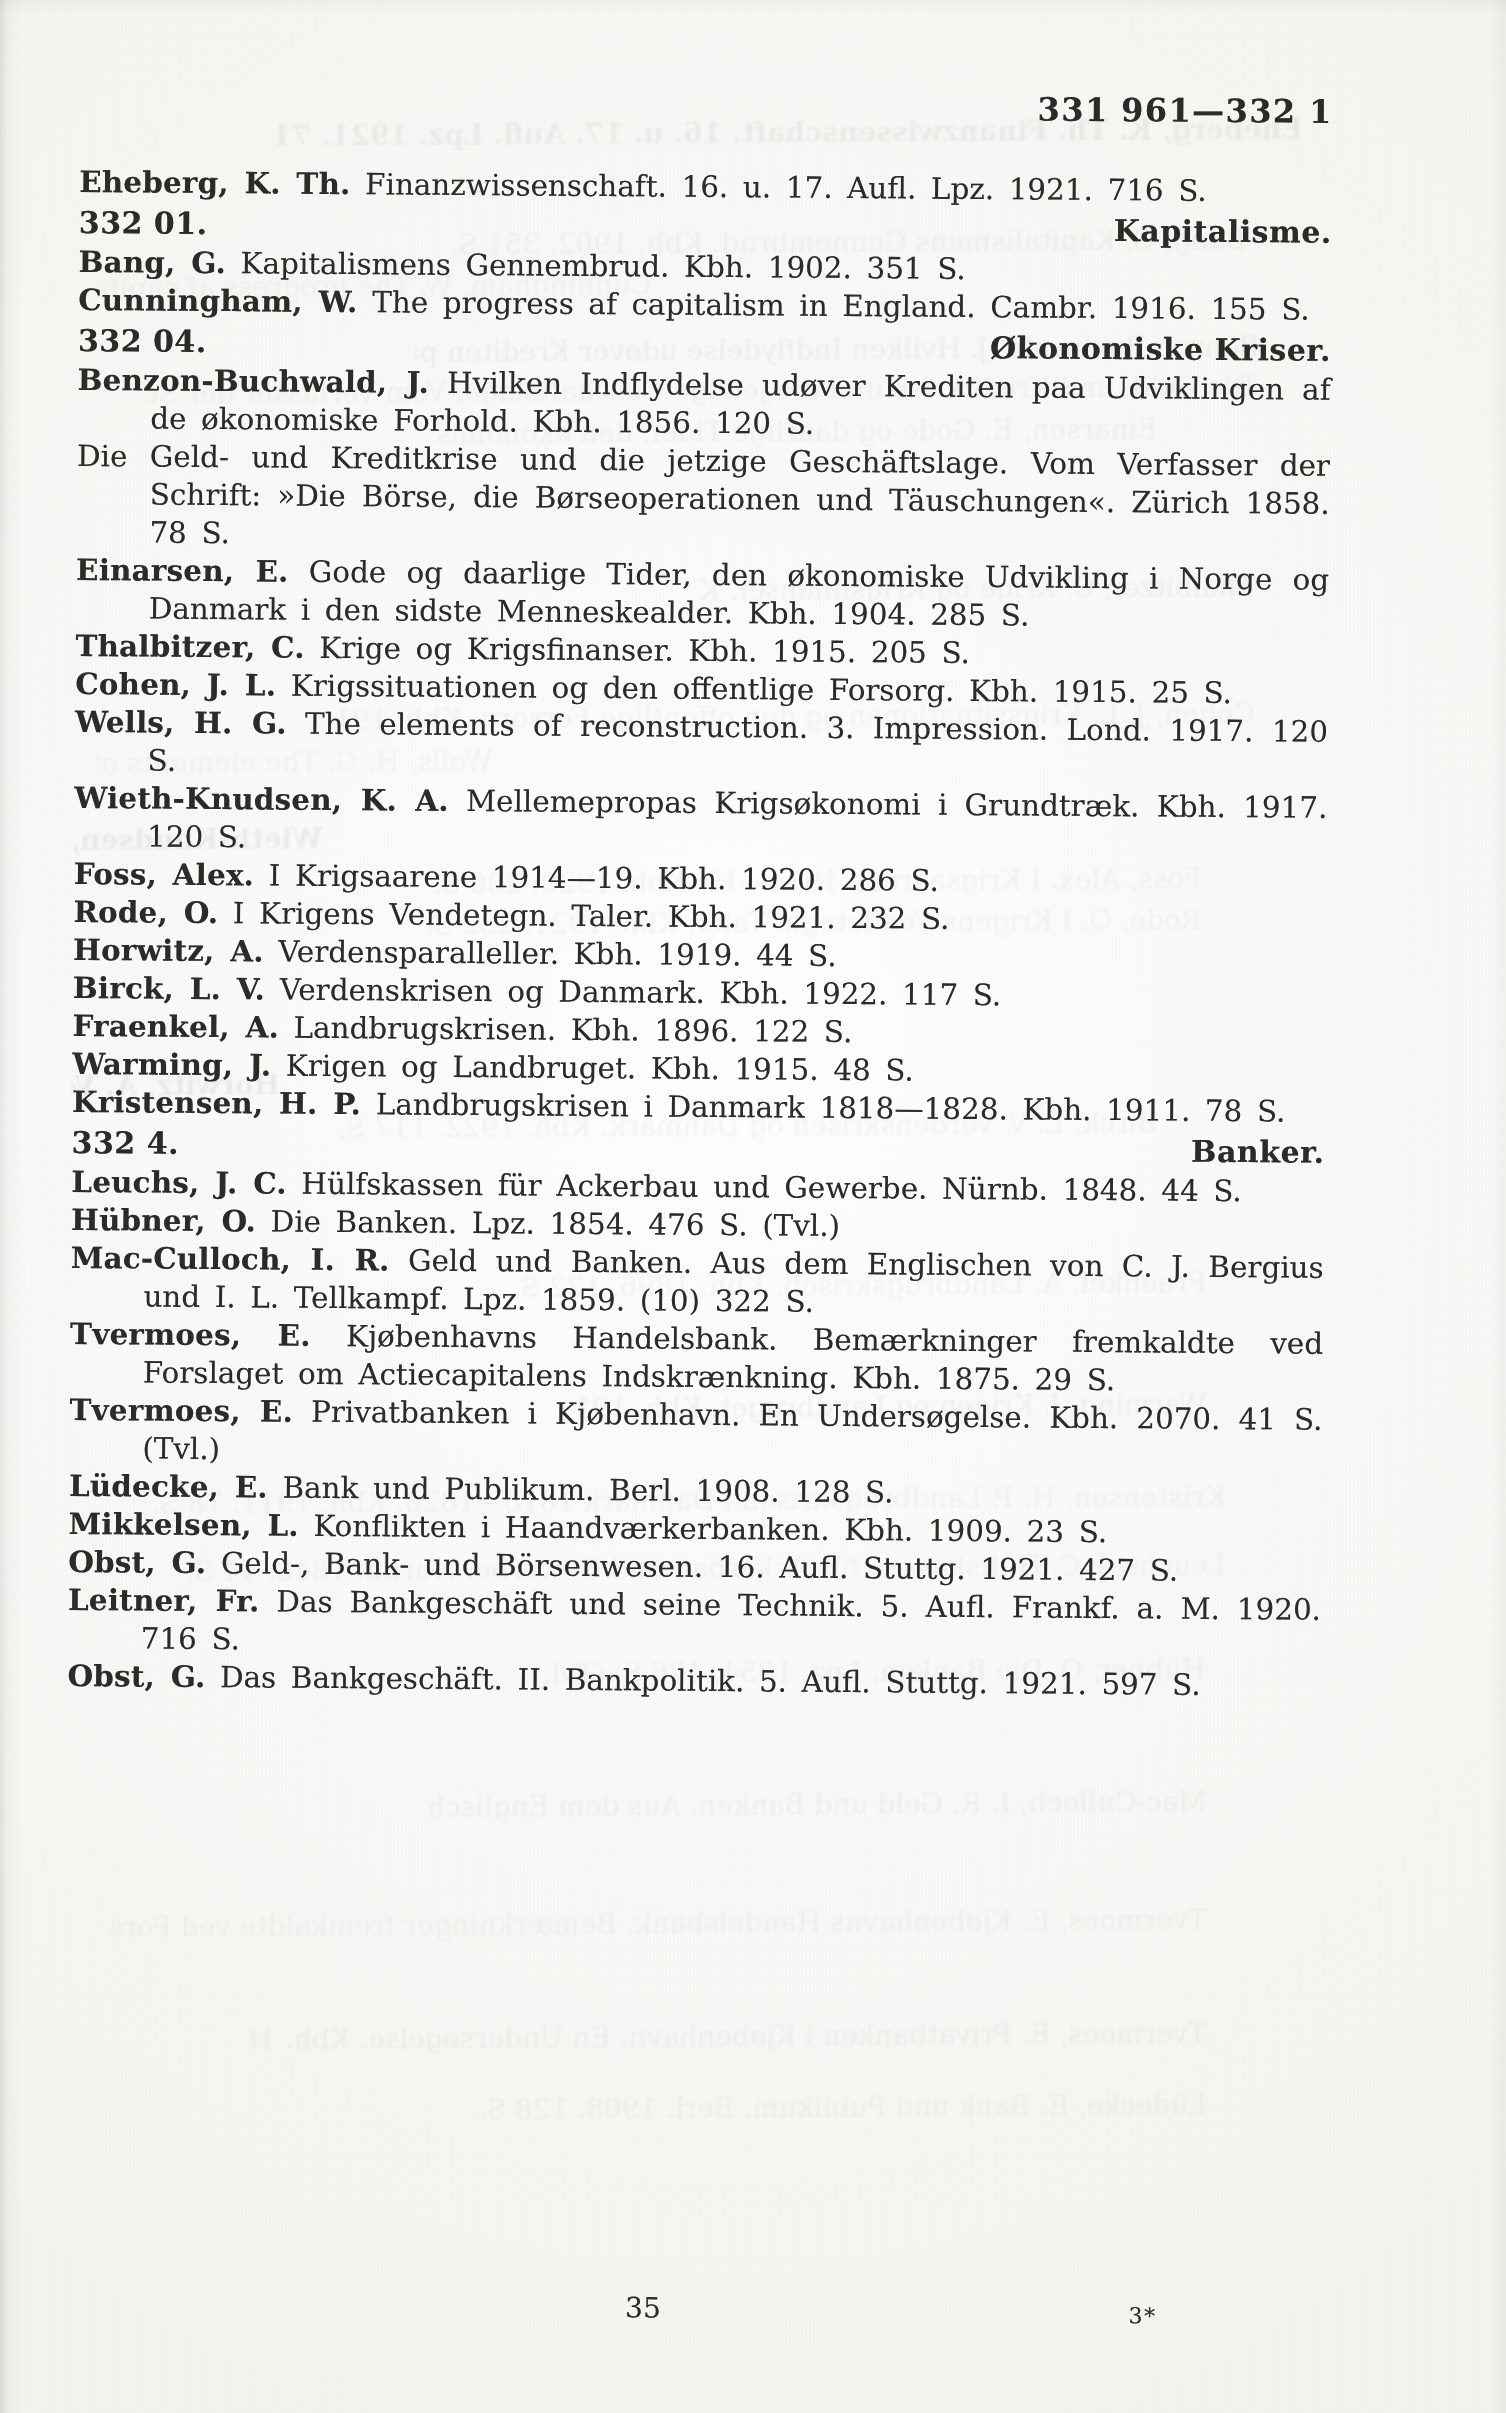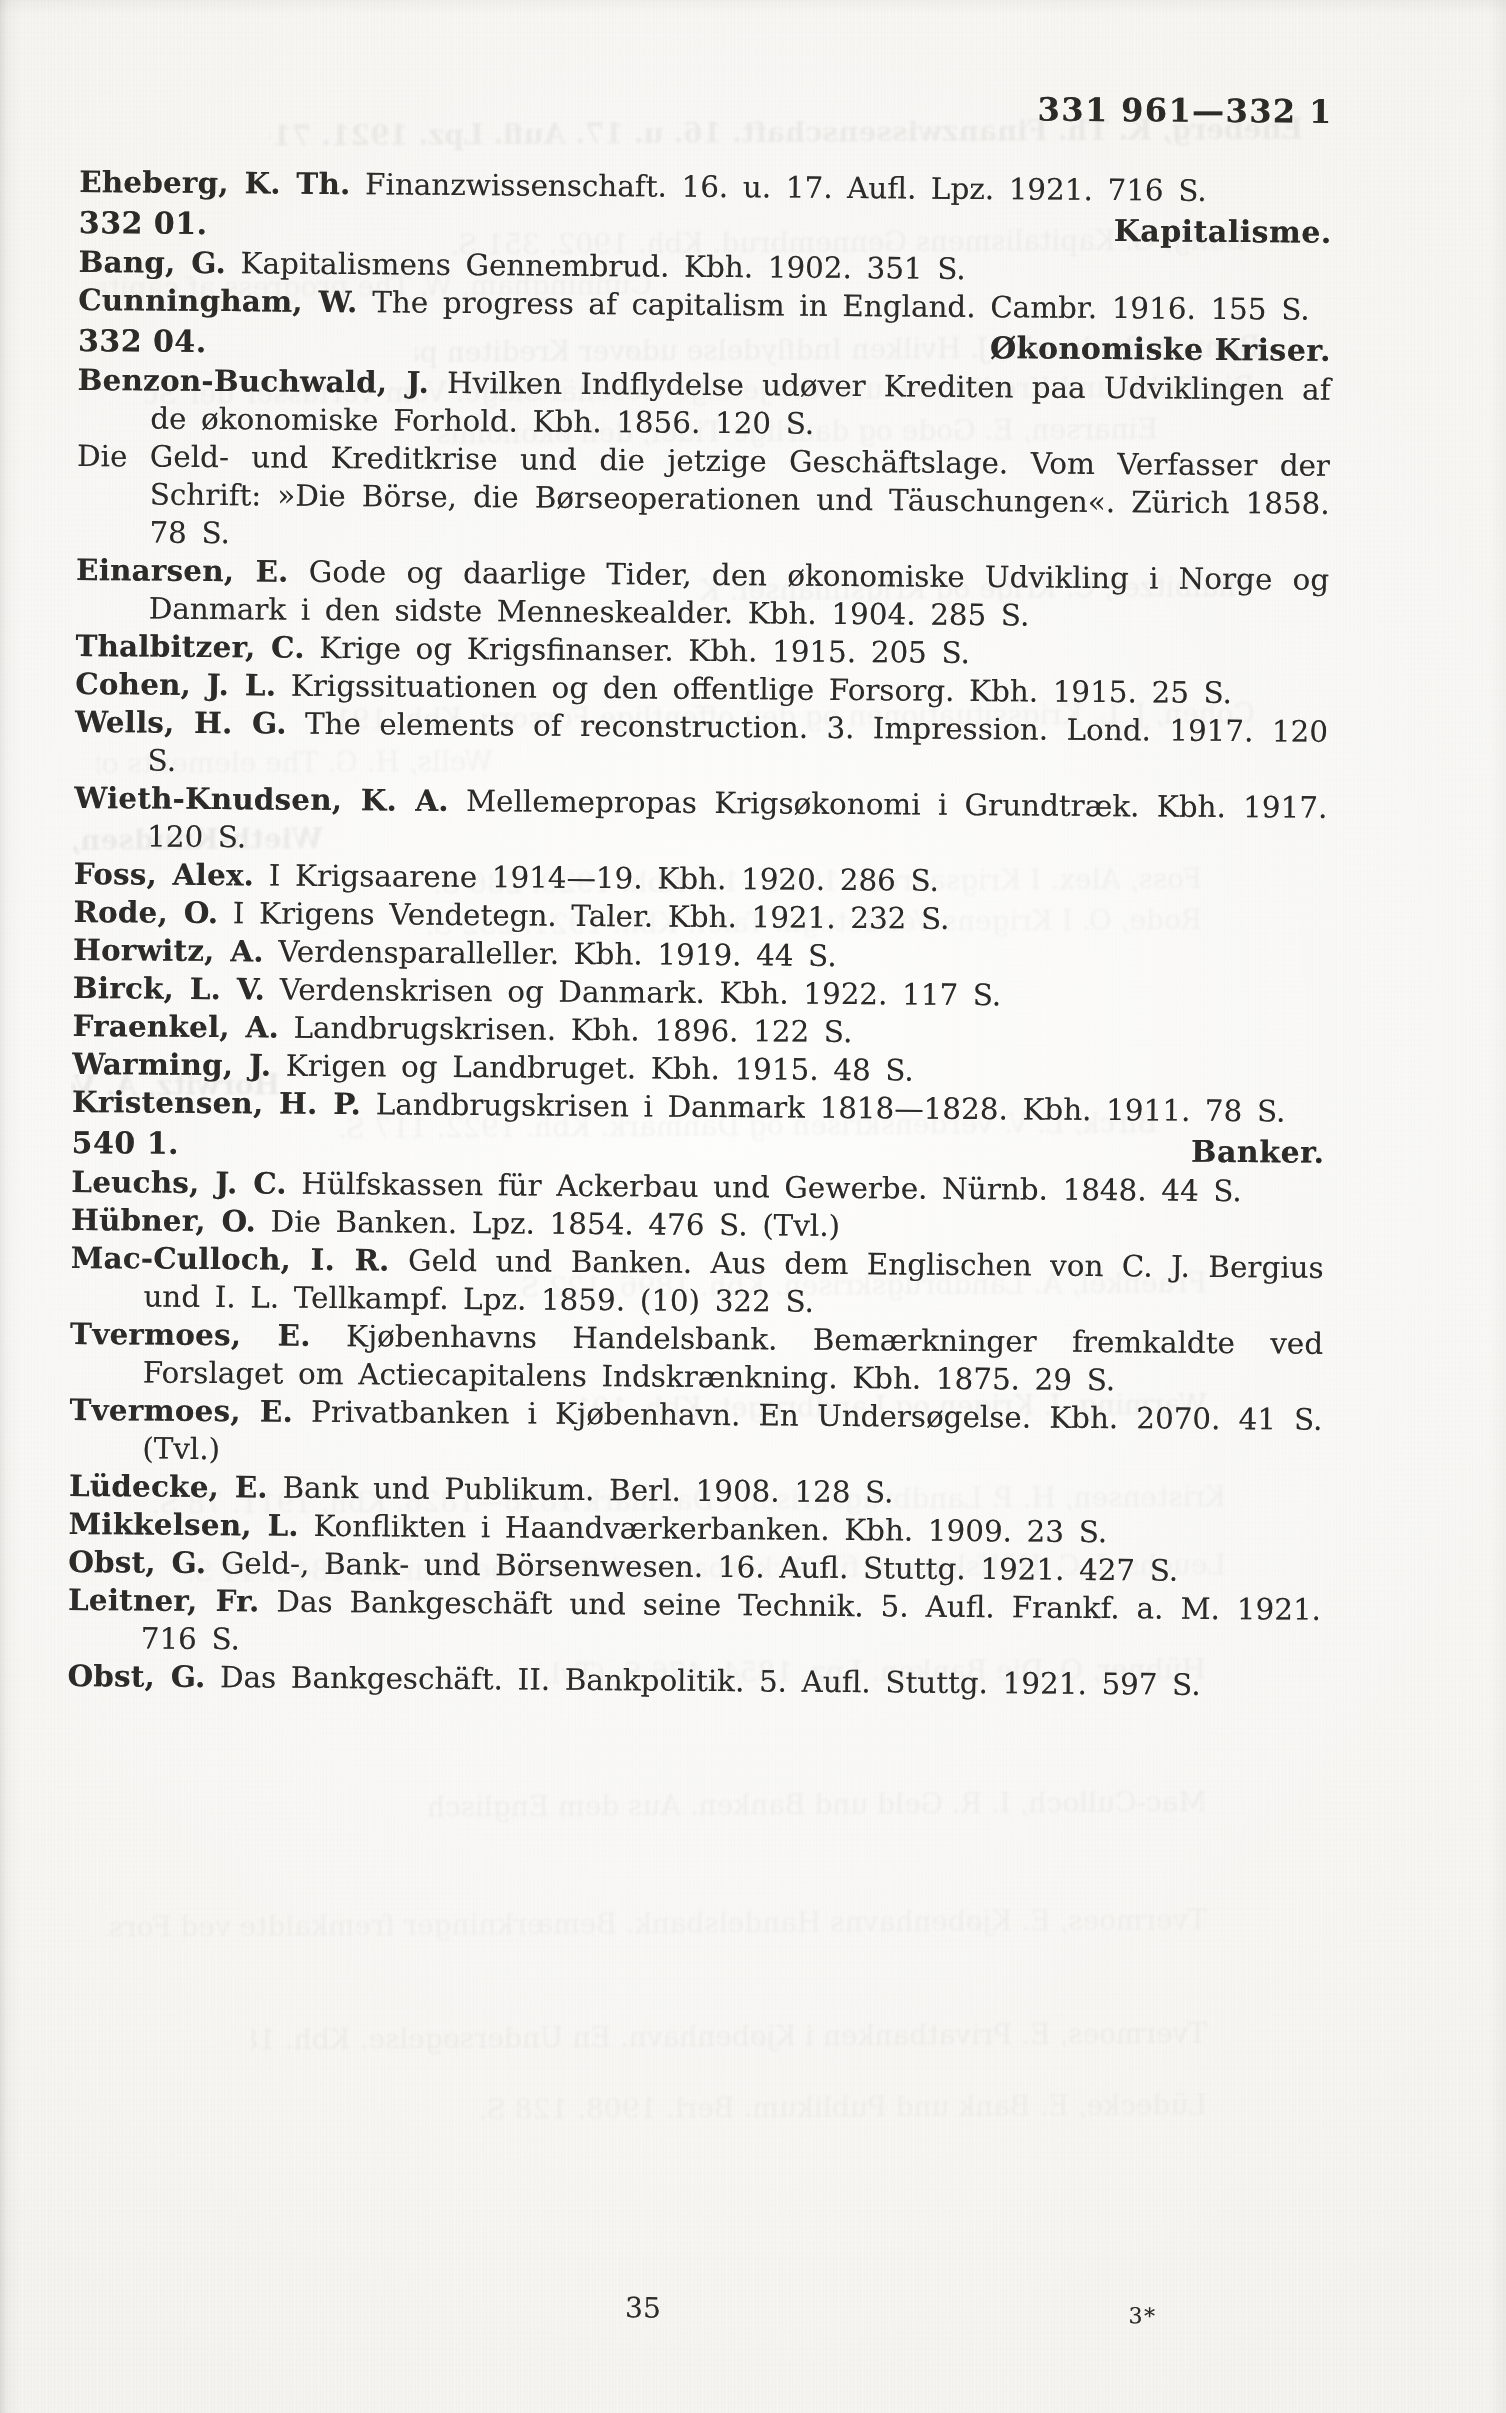--- a/index.html
+++ b/index.html
@@ -166,32 +166,32 @@
         <p class="entry"><b class="author">Wells, H. G.</b> <span class="etext">The elements of reconstruction. 3. Impression. Lond. 1917. 120 S.</span></p>
         <p class="entry"><b class="author">Wieth-Knudsen, K. A.</b> <span class="etext">Mellemepropas Krigsøkonomi i Grundtræk. Kbh. 1917. 120 S.</span></p>
         <p class="entry"><b class="author">Foss, Alex.</b> <span class="etext">I Krigsaarene 1914—19. Kbh. 1920. 286 S.</span></p>
         <p class="entry"><b class="author">Rode, O.</b> <span class="etext">I Krigens Vendetegn. Taler. Kbh. 1921. 232 S.</span></p>
         <p class="entry"><b class="author">Horwitz, A.</b> <span class="etext">Verdensparalleller. Kbh. 1919. 44 S.</span></p>
         <p class="entry"><b class="author">Birck, L. V.</b> <span class="etext">Verdenskrisen og Danmark. Kbh. 1922. 117 S.</span></p>
         <p class="entry"><b class="author">Fraenkel, A.</b> <span class="etext">Landbrugskrisen. Kbh. 1896. 122 S.</span></p>
         <p class="entry"><b class="author">Warming, J.</b> <span class="etext">Krigen og Landbruget. Kbh. 1915. 48 S.</span></p>
         <p class="entry"><b class="author">Kristensen, H. P.</b> <span class="etext">Landbrugskrisen i Danmark 1818—1828. Kbh. 1911. 78 S.</span></p>
         <div class="heading">
-          <span class="hnum">540 1.</span>
+          <span class="hnum">332 4.</span>
           <span class="htitle">Banker.</span>
         </div>
         <p class="entry"><b class="author">Leuchs, J. C.</b> <span class="etext">Hülfskassen für Ackerbau und Gewerbe. Nürnb. 1848. 44 S.</span></p>
         <p class="entry"><b class="author">Hübner, O.</b> <span class="etext">Die Banken. Lpz. 1854. 476 S. (Tvl.)</span></p>
         <p class="entry"><b class="author">Mac-Culloch, I. R.</b> <span class="etext">Geld und Banken. Aus dem Englischen von C. J. Bergius und I. L. Tellkampf. Lpz. 1859. (10) 322 S.</span></p>
         <p class="entry"><b class="author">Tvermoes, E.</b> <span class="etext">Kjøbenhavns Handelsbank. Bemærkninger fremkaldte ved Forslaget om Actiecapitalens Indskrænkning. Kbh. 1875. 29 S.</span></p>
         <p class="entry"><b class="author">Tvermoes, E.</b> <span class="etext">Privatbanken i Kjøbenhavn. En Undersøgelse. Kbh. 2070. 41 S. (Tvl.)</span></p>
         <p class="entry"><b class="author">Lüdecke, E.</b> <span class="etext">Bank und Publikum. Berl. 1908. 128 S.</span></p>
         <p class="entry"><b class="author">Mikkelsen, L.</b> <span class="etext">Konflikten i Haandværkerbanken. Kbh. 1909. 23 S.</span></p>
         <p class="entry"><b class="author">Obst, G.</b> <span class="etext">Geld-, Bank- und Börsenwesen. 16. Aufl. Stuttg. 1921. 427 S.</span></p>
-        <p class="entry"><b class="author">Leitner, Fr.</b> <span class="etext">Das Bankgeschäft und seine Technik. 5. Aufl. Frankf. a. M. 1921. 716 S.</span></p>
+        <p class="entry"><b class="author">Leitner, Fr.</b> <span class="etext">Das Bankgeschäft und seine Technik. 5. Aufl. Frankf. a. M. 1920. 716 S.</span></p>
         <p class="entry"><b class="author">Obst, G.</b> <span class="etext">Das Bankgeschäft. II. Bankpolitik. 5. Aufl. Stuttg. 1921. 597 S.</span></p>
       </main>
 
     <div class="footer">
       <span class="pagenum">35</span>
       <span class="sig">3*</span>
     </div>
 
   </div>
 </div>

